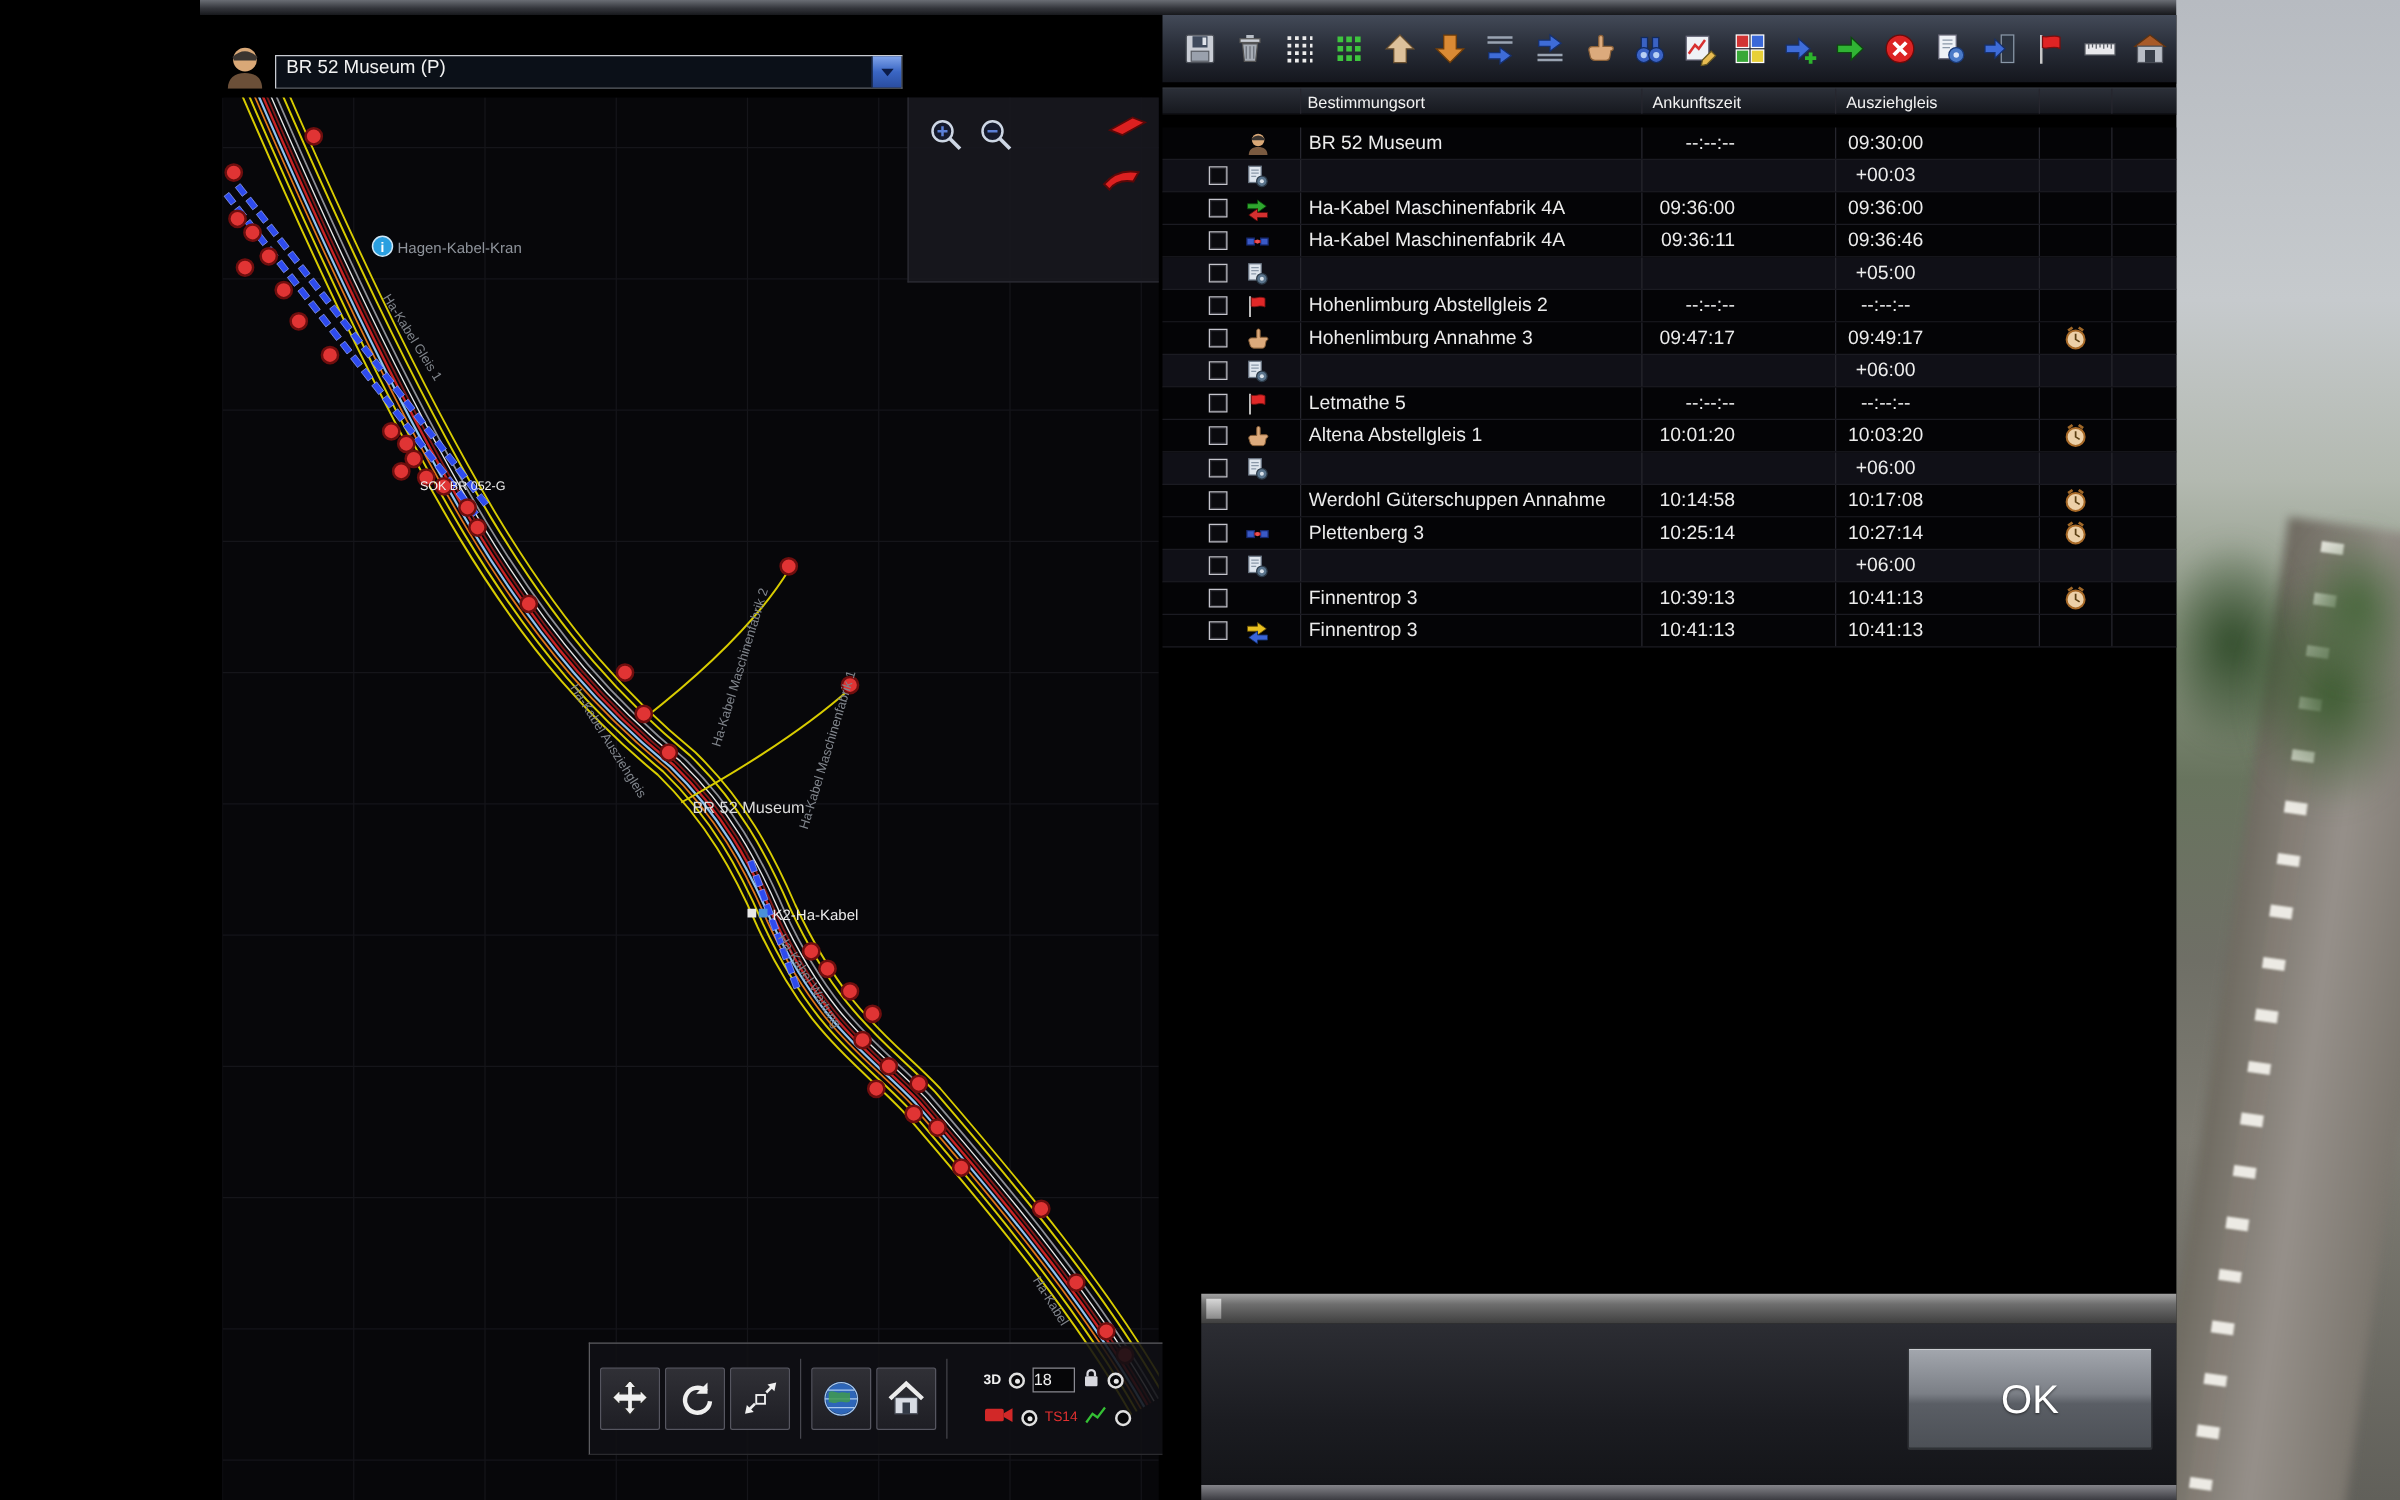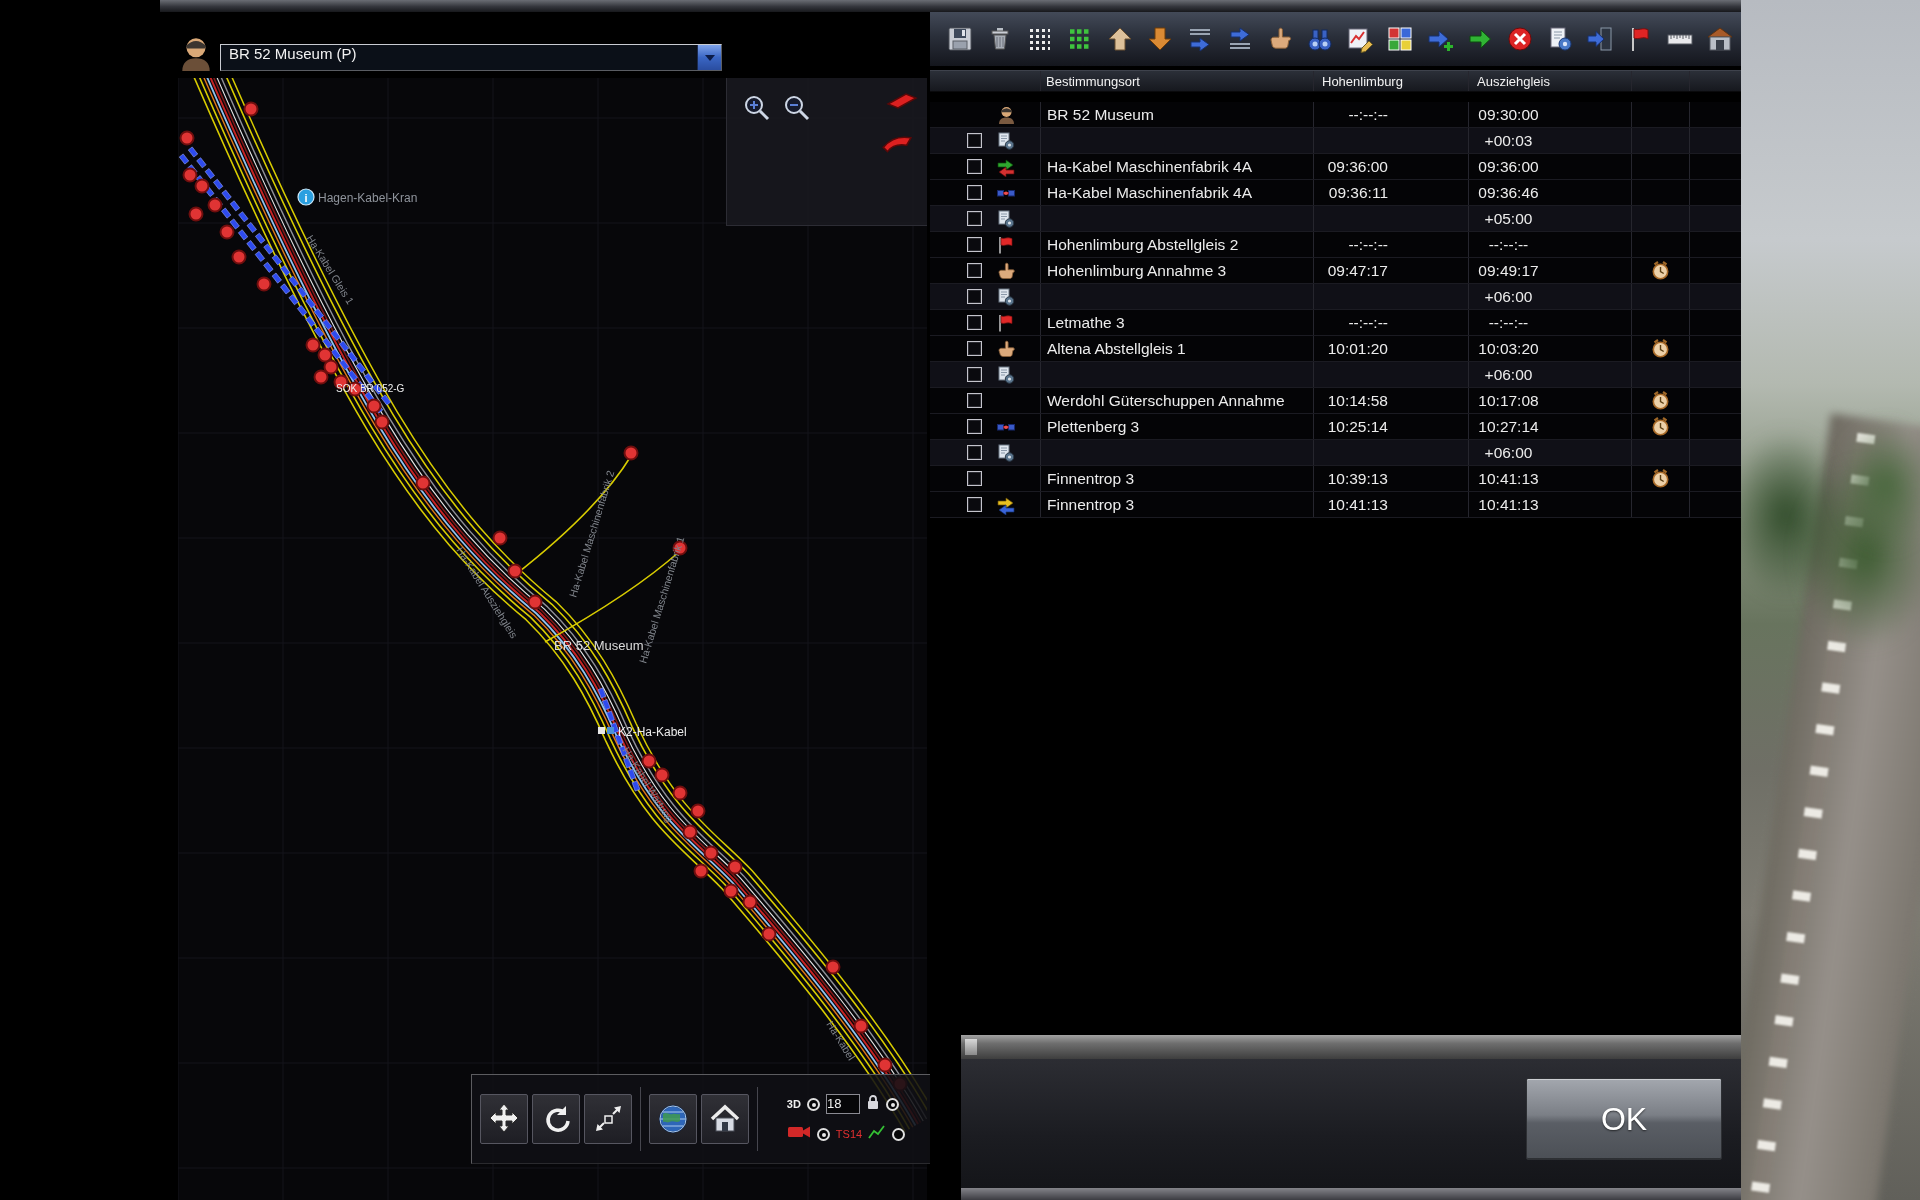--- a/index.html
+++ b/index.html
@@ -497,21 +497,21 @@
           <rect x="10" y="15" width="8" height="10" fill="#383e48"></rect>
         </svg>
       </div>
     </div>
 
   <div class="t-head">
     <div class="c gut"></div>
       <div class="c cbc"></div>
       <div class="c icc"></div>
     <div class="c dest">Bestimmungsort</div>
-    <div class="c arr">Hohenlimburg</div>
+    <div class="c arr">Ankunftszeit</div>
     <div class="c dep">Ausziehgleis</div>
     <div class="c alc"></div>
       <div class="c rest"></div>
   </div>
   <div class="rows">
       <div class="t-row">
         <div class="c gut"></div>
         <div class="c cbc"></div>
         <div class="c icc">
           <span class="ric">
@@ -682,21 +682,21 @@
           <span class="cb"></span>
         </div>
         <div class="c icc">
           <span class="ric">
             <svg width="20" height="20" viewBox="0 0 20 20">
               <line x1="4" y1="2" x2="4" y2="18.5" stroke="#bcbcbc" stroke-width="1.6"></line>
               <path d="M5 3 c3.5 1.5 6.5-1.5 11 .6 v7 c-4.5-2.1-7.5 .9-11-.6 z" fill="#e02828" stroke="#7a1010" stroke-width=".7"></path>
             </svg>
           </span>
         </div>
-        <div class="c dest">Letmathe 3</div>
+        <div class="c dest">Letmathe 5</div>
         <div class="c arr">--:--:--</div>
         <div class="c dep">--:--:--</div>
         <div class="c alc"></div>
         <div class="c rest"></div>
       </div>
       <div class="t-row">
         <div class="c gut"></div>
         <div class="c cbc">
           <span class="cb"></span>
         </div>

